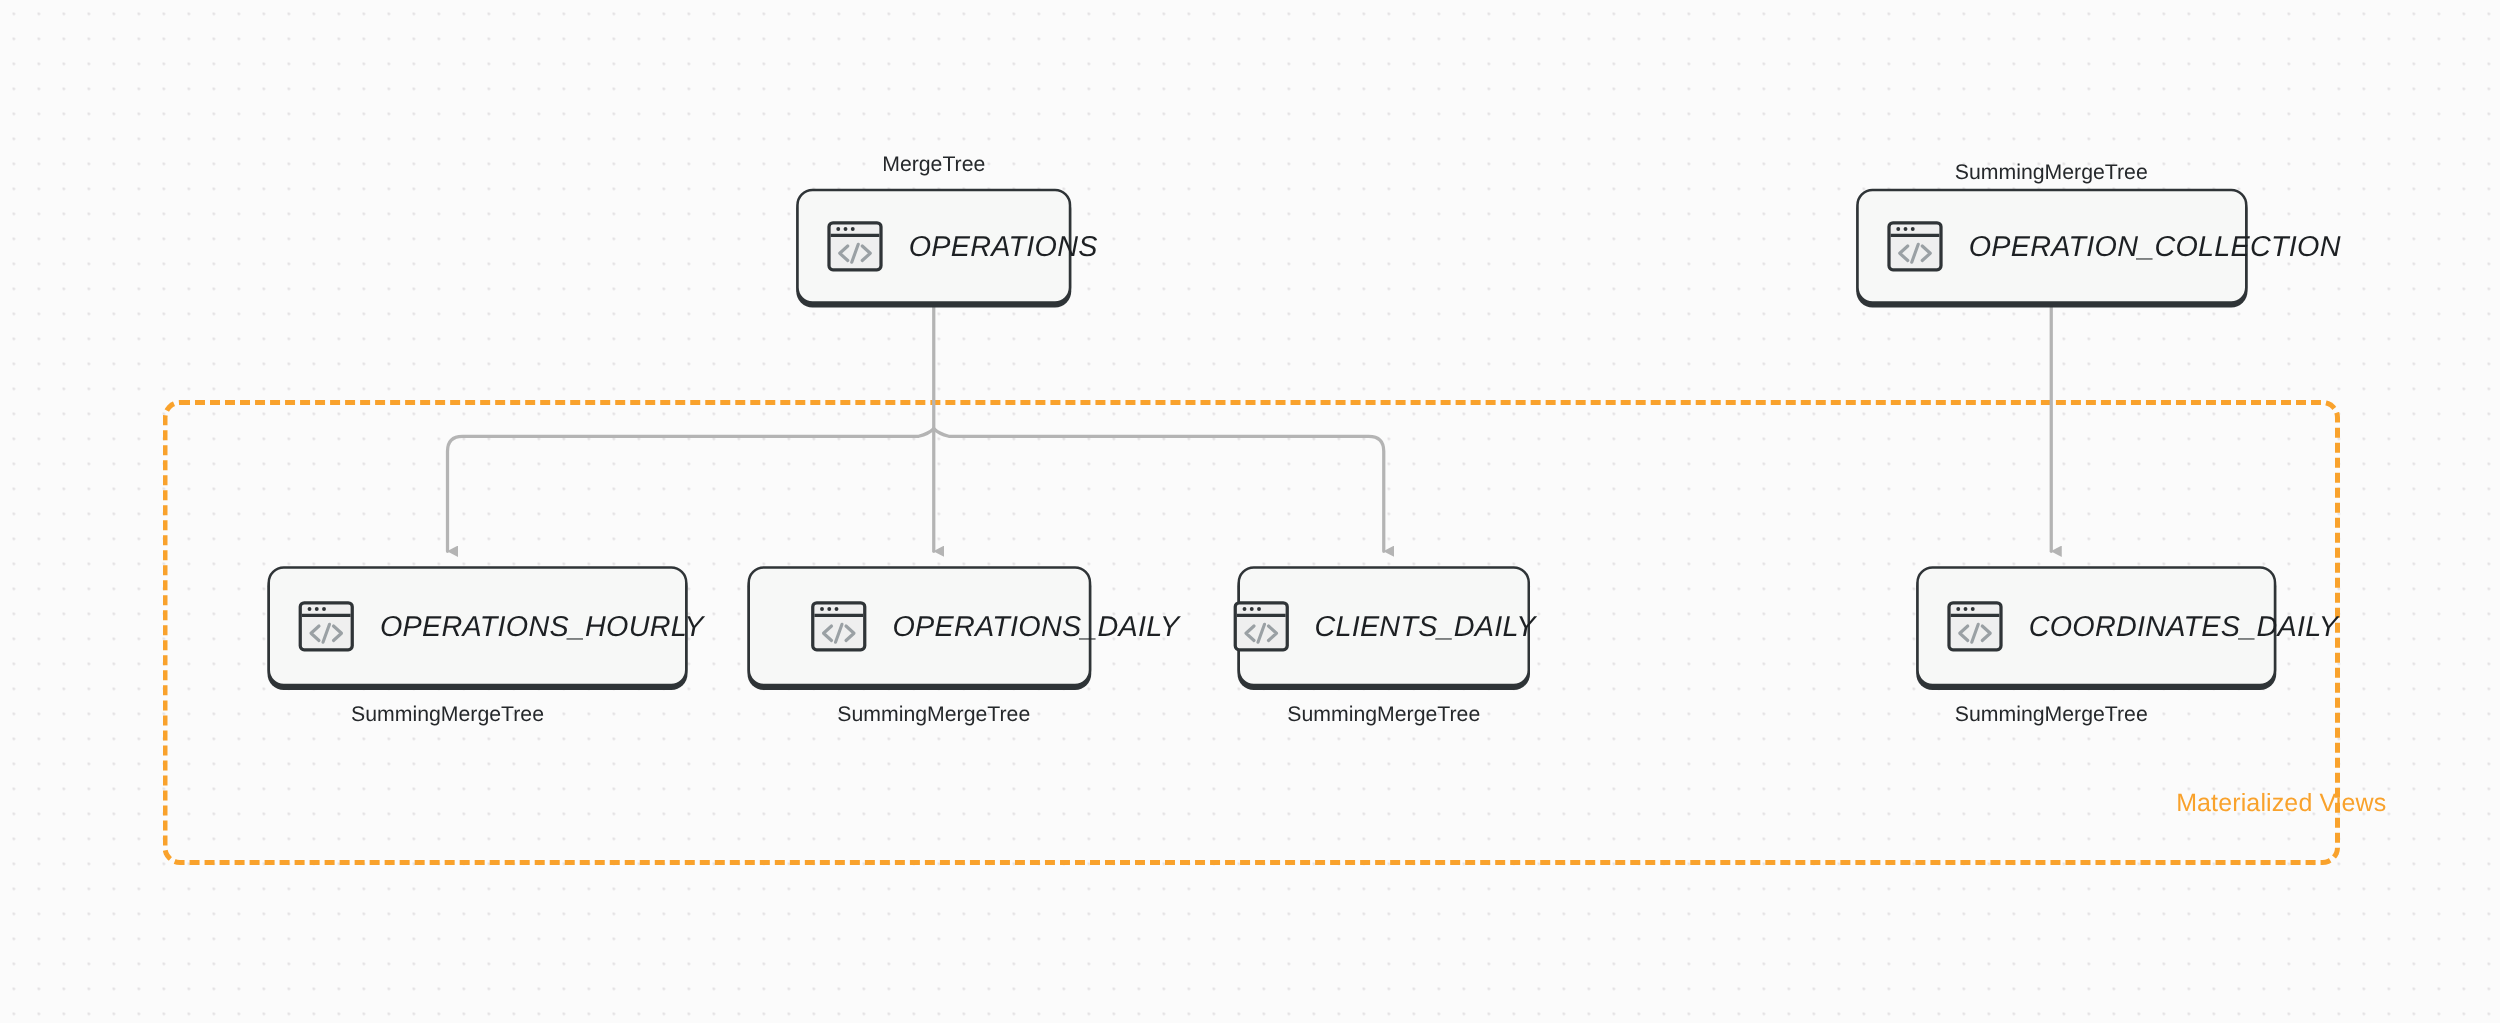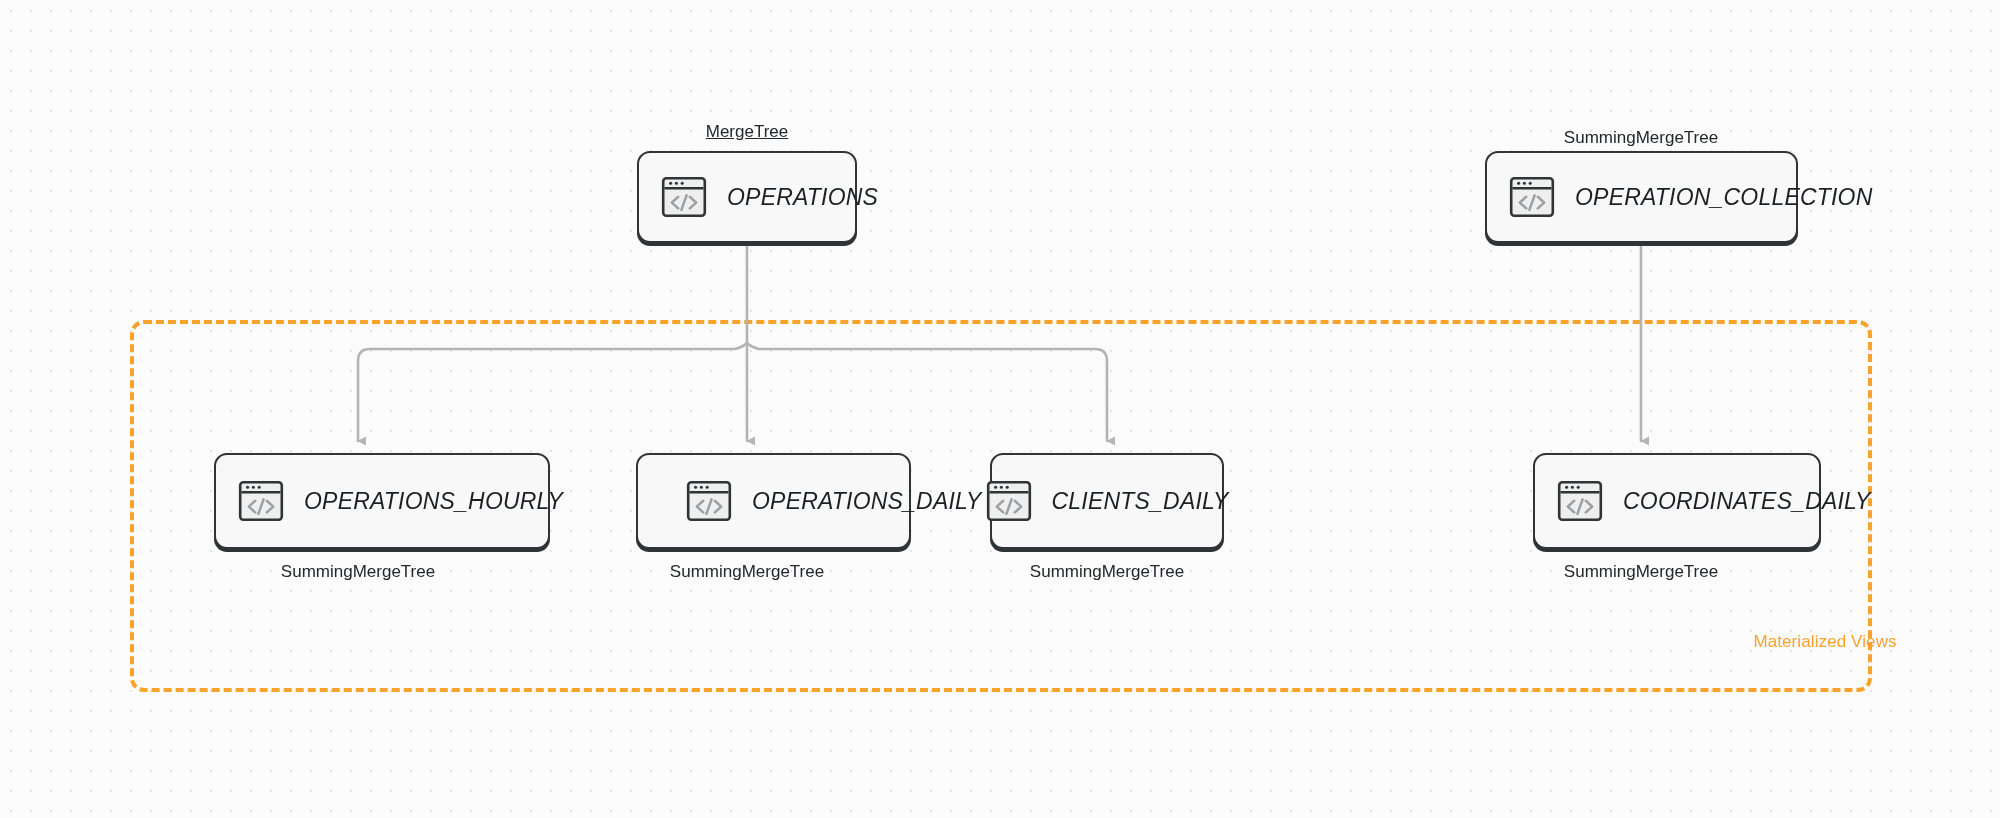--- a/index.html
+++ b/index.html
@@ -39,21 +39,21 @@
   .group-frame {
     position: absolute;
     box-sizing: border-box;
     border: 4px dashed #f9a22c;
     border-radius: 14px;
     background: transparent;
   }
   .group-label {
     position: absolute;
     color: #f9a22c;
-    font-size: 17px;
+    font-size: 20px;
     font-family: "Liberation Sans", sans-serif;
     white-space: nowrap;
     letter-spacing: 0.1px;
   }
 
   
   .node {
     position: absolute;
     box-sizing: border-box;
     display: flex;
@@ -119,21 +119,21 @@
         <svg width="46" height="46" viewBox="0 0 46 46" class="icon">
           <rect x="2.2" y="4.2" width="41.6" height="37.6" rx="3.2" fill="#efefef" stroke="#2f3437" stroke-width="2.6"></rect>
           <path d="M3.5,14.2 L42.5,14.2" stroke="#2f3437" stroke-width="2.6"></path>
           <circle cx="9.6" cy="9.2" r="1.55" fill="#2f3437"></circle>
           <circle cx="15.4" cy="9.2" r="1.55" fill="#2f3437"></circle>
           <circle cx="21.2" cy="9.2" r="1.55" fill="#2f3437"></circle>
           <path d="M17.2,22.8 L10.8,28.6 L17.2,34.4 M28.8,22.8 L35.2,28.6 L28.8,34.4 M25.6,21.4 L20.4,35.8" fill="none" stroke="#9aa0a4" stroke-width="2.5" stroke-linecap="round" stroke-linejoin="round"></path>
         </svg>
         <span class="node-label">OPERATIONS</span>
       </div>
-      <div class="caption" style="left: 747px; top: 122px; color: rgb(37, 40, 43); text-decoration: underline;">MergeTree</div>
+      <div class="caption" style="left: 747px; top: 122px; color: rgb(37, 40, 43);">MergeTree</div>
       <div class="node" style="left: 1485px; top: 151px; width: 313px; height: 92px; border-color: rgb(47, 52, 55); background: rgb(247, 248, 247);">
         <svg width="46" height="46" viewBox="0 0 46 46" class="icon">
           <rect x="2.2" y="4.2" width="41.6" height="37.6" rx="3.2" fill="#efefef" stroke="#2f3437" stroke-width="2.6"></rect>
           <path d="M3.5,14.2 L42.5,14.2" stroke="#2f3437" stroke-width="2.6"></path>
           <circle cx="9.6" cy="9.2" r="1.55" fill="#2f3437"></circle>
           <circle cx="15.4" cy="9.2" r="1.55" fill="#2f3437"></circle>
           <circle cx="21.2" cy="9.2" r="1.55" fill="#2f3437"></circle>
           <path d="M17.2,22.8 L10.8,28.6 L17.2,34.4 M28.8,22.8 L35.2,28.6 L28.8,34.4 M25.6,21.4 L20.4,35.8" fill="none" stroke="#9aa0a4" stroke-width="2.5" stroke-linecap="round" stroke-linejoin="round"></path>
         </svg>
         <span class="node-label">OPERATION_COLLECTION</span>
@@ -144,21 +144,21 @@
           <rect x="2.2" y="4.2" width="41.6" height="37.6" rx="3.2" fill="#efefef" stroke="#2f3437" stroke-width="2.6"></rect>
           <path d="M3.5,14.2 L42.5,14.2" stroke="#2f3437" stroke-width="2.6"></path>
           <circle cx="9.6" cy="9.2" r="1.55" fill="#2f3437"></circle>
           <circle cx="15.4" cy="9.2" r="1.55" fill="#2f3437"></circle>
           <circle cx="21.2" cy="9.2" r="1.55" fill="#2f3437"></circle>
           <path d="M17.2,22.8 L10.8,28.6 L17.2,34.4 M28.8,22.8 L35.2,28.6 L28.8,34.4 M25.6,21.4 L20.4,35.8" fill="none" stroke="#9aa0a4" stroke-width="2.5" stroke-linecap="round" stroke-linejoin="round"></path>
         </svg>
         <span class="node-label">OPERATIONS_HOURLY</span>
       </div>
       <div class="caption" style="left: 358px; top: 562px; color: rgb(37, 40, 43);">SummingMergeTree</div>
-      <div class="node" style="left: 636px; top: 453px; width: 275px; height: 96px; border-color: rgb(47, 52, 55); background: rgb(247, 248, 247); padding-left: 48px;">
+      <div class="node" style="left: 598px; top: 453px; width: 275px; height: 96px; border-color: rgb(47, 52, 55); background: rgb(247, 248, 247); padding-left: 48px;">
         <svg width="46" height="46" viewBox="0 0 46 46" class="icon">
           <rect x="2.2" y="4.2" width="41.6" height="37.6" rx="3.2" fill="#efefef" stroke="#2f3437" stroke-width="2.6"></rect>
           <path d="M3.5,14.2 L42.5,14.2" stroke="#2f3437" stroke-width="2.6"></path>
           <circle cx="9.6" cy="9.2" r="1.55" fill="#2f3437"></circle>
           <circle cx="15.4" cy="9.2" r="1.55" fill="#2f3437"></circle>
           <circle cx="21.2" cy="9.2" r="1.55" fill="#2f3437"></circle>
           <path d="M17.2,22.8 L10.8,28.6 L17.2,34.4 M28.8,22.8 L35.2,28.6 L28.8,34.4 M25.6,21.4 L20.4,35.8" fill="none" stroke="#9aa0a4" stroke-width="2.5" stroke-linecap="round" stroke-linejoin="round"></path>
         </svg>
         <span class="node-label">OPERATIONS_DAILY</span>
       </div>

